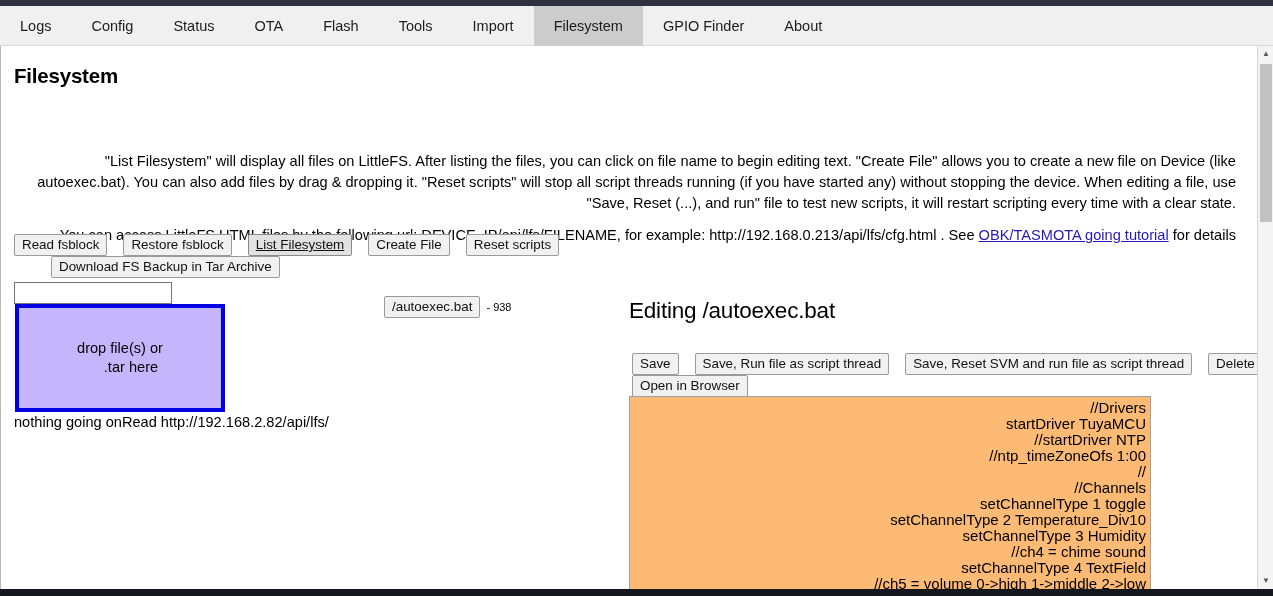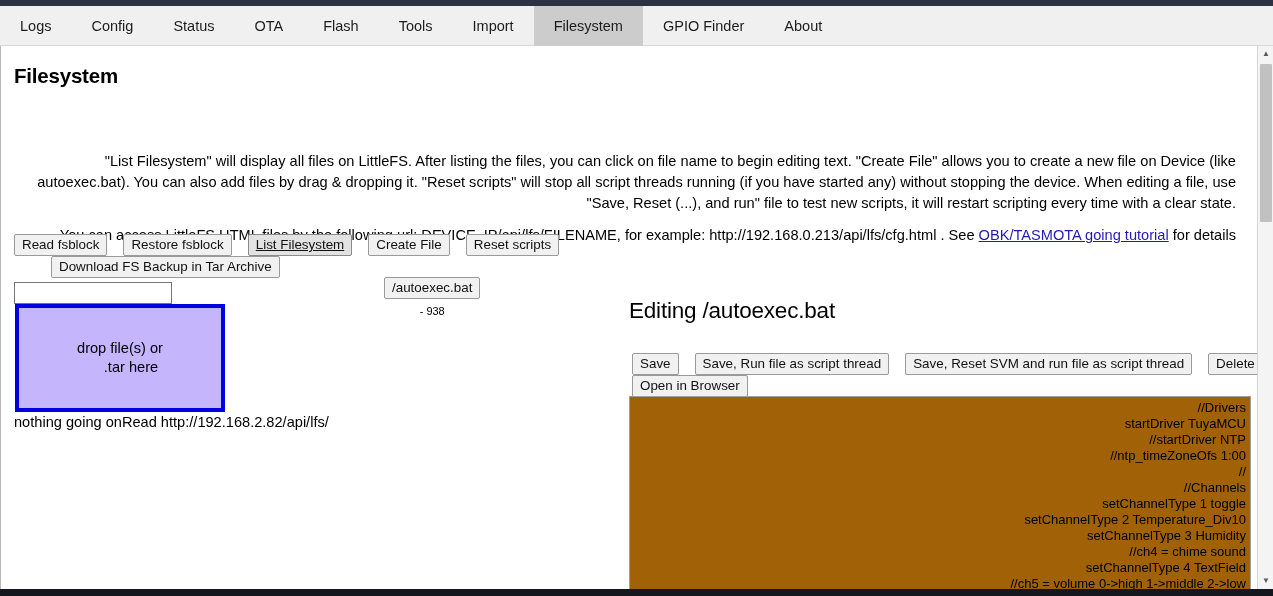--- a/index.html
+++ b/index.html
@@ -155,25 +155,24 @@
     border: 1px solid #767676;
     background: #ffffff;
     font-family: "Liberation Sans", sans-serif;
     font-size: 13.5px;
     padding: 1px 3px;
     outline: none;
   }
 
   .filebtn-wrap {
     position: absolute;
-    left: 383px; top: 231px;
+    left: 383px; top: 250px;
     display: flex;
     align-items: center;
     gap: 6px;
-    flex-direction: column;
   }
   .filesize {
     font-size: 11px;
     color: #000;
   }
 
   .dropzone {
     position: absolute;
     left: 14px; top: 258px;
     width: 210px; height: 108px;
@@ -205,27 +204,27 @@
     font-weight: normal;
     color: #000;
     letter-spacing: -0.2px;
   }
   #editbtnrow1 { left: 631px; top: 307px; }
   #editbtnrow2 { left: 631px; top: 329px; }
 
   textarea.code {
     position: absolute;
     left: 628px; top: 350px;
-    width: 622px;
+    width: 522px;
     height: 200px;
     border: 1px solid #a0a0a0;
-    background: #a16207;
+    background: #fdba74;
     color: #000;
     font-family: "Liberation Sans", sans-serif;
-    font-size: 13px;
+    font-size: 15px;
     line-height: 16px;
     padding: 3px 4px;
     resize: none;
     outline: none;
     overflow: hidden;
     white-space: pre;
   }
 </style>
 </head>
 <body>

